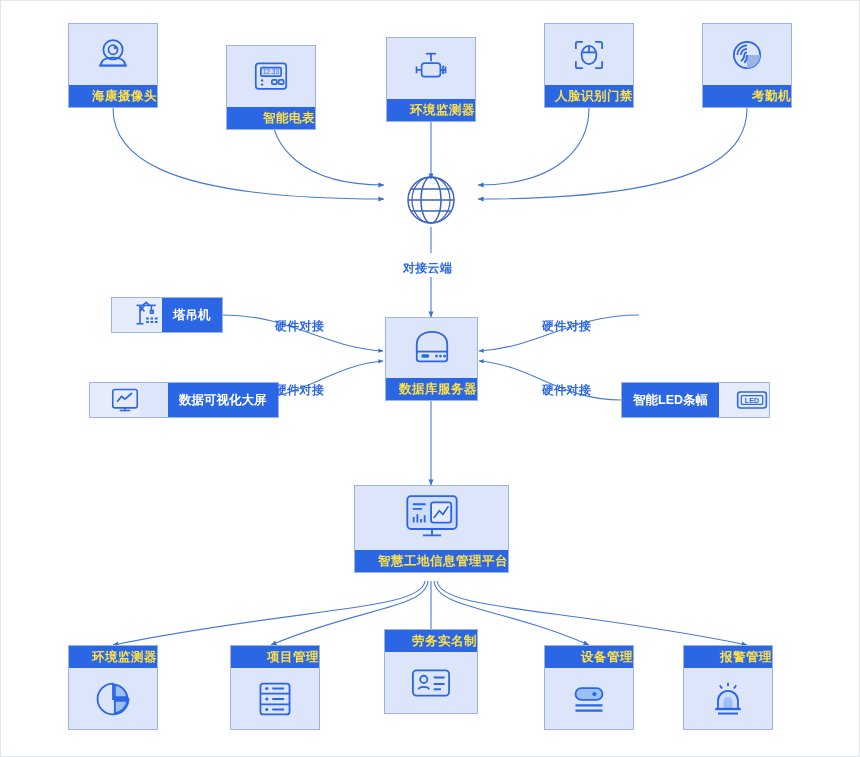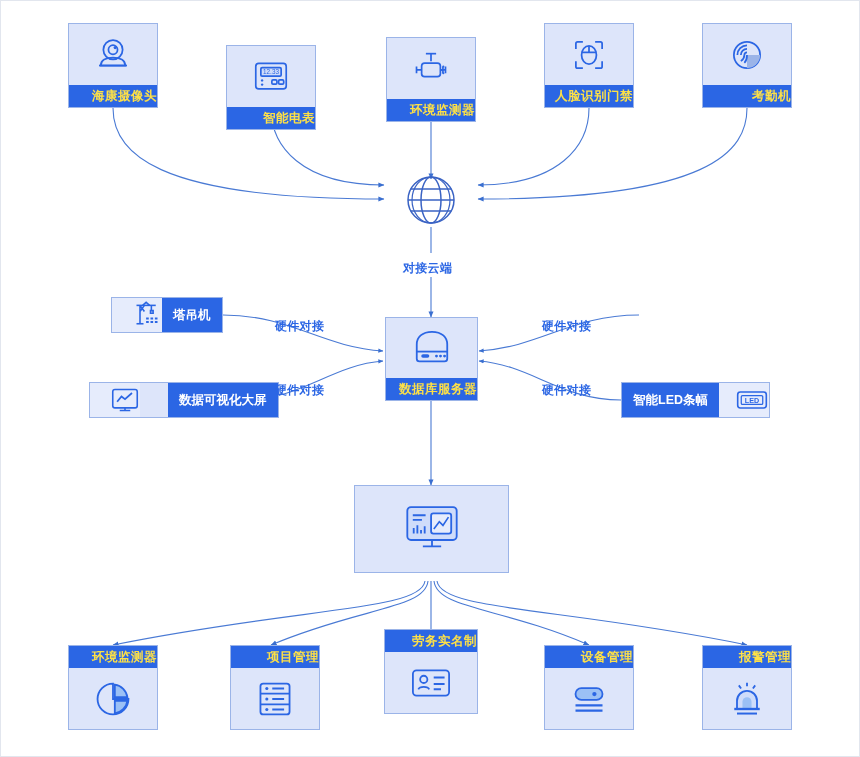--- a/index.html
+++ b/index.html
@@ -290,20 +290,21 @@
     <div class="icon-pane">
       <svg width="64" height="52" viewBox="0 0 70 56" fill="none" stroke="#2b66e4" stroke-width="2">
         <rect x="8" y="4" width="54" height="36" rx="4" fill="#cfdcfa"></rect>
         <path d="M14 13 h14 M14 18 h10"></path>
         <path d="M15 33 v-6 M19 33 v-9 M23 33 v-4 M27 33 v-8"></path>
         <rect x="34" y="11" width="22" height="22" rx="2.5" fill="#e6ecfc"></rect>
         <path d="M37 28 L43 20 L47 24 L53 15" stroke-width="1.8"></path>
         <path d="M35 40 v7 M25 47 h20"></path>
       </svg>
     </div>
+    <div class="label platform-label">智慧工地信息管理平台</div>
   </div>
 
   <div class="node label-top" style="left:67px; top:644px; width:90px; height:85px;">
     <div class="label">环境监测器</div>
     <div class="icon-pane">
       <svg width="40" height="40" viewBox="0 0 44 44" fill="none" stroke="#2b66e4" stroke-width="2">
         <path d="M22 22 V5 A17 17 0 1 0 39 22 Z" fill="none"></path>
         <path d="M24 20 V6.2 A16 16 0 0 1 37.8 20 Z" fill="#9bc0f5" stroke="none"></path>
         <path d="M24 24 H37.8 A16 16 0 0 1 24 37.8 Z" fill="#9bc0f5" stroke="none"></path>
         <path d="M24 20 V6.2 A16 16 0 0 1 37.8 20 Z"></path>
@@ -342,21 +343,21 @@
     <div class="label">设备管理</div>
     <div class="icon-pane">
       <svg width="42" height="36" viewBox="0 0 46 40" fill="none" stroke="#2b66e4" stroke-width="2">
         <rect x="8" y="8" width="30" height="13" rx="6.5" fill="#9bc0f5"></rect>
         <circle cx="29" cy="14.5" r="2.4" fill="#2b66e4" stroke="none"></circle>
         <path d="M8 27 h30 M8 33 h30" stroke-width="2.4"></path>
       </svg>
     </div>
   </div>
 
-  <div class="node label-top" style="left:701px; top:644px; width:90px; height:85px;font-family:Liberation Serif, serif;">
+  <div class="node label-top" style="left:682px; top:644px; width:90px; height:85px;font-family:Liberation Serif, serif;">
     <div class="label">报警管理</div>
     <div class="icon-pane">
       <svg width="40" height="40" viewBox="0 0 44 44" fill="none" stroke="#2b66e4" stroke-width="2">
         <path d="M22 4 v4 M13 7 l2.5 3.5 M31 7 l-2.5 3.5"></path>
         <path d="M11 33 V24 a11 11 0 0 1 22 0 v9 z" fill="#cfdcfa"></path>
         <path d="M17 33 V25 a5 5 0 0 1 10 0 v8 z" fill="#9bc0f5" stroke="none"></path>
         <path d="M8 33 h28" stroke-width="2.6"></path>
         <path d="M11 38 h22" stroke-width="2.2"></path>
       </svg>
     </div>

